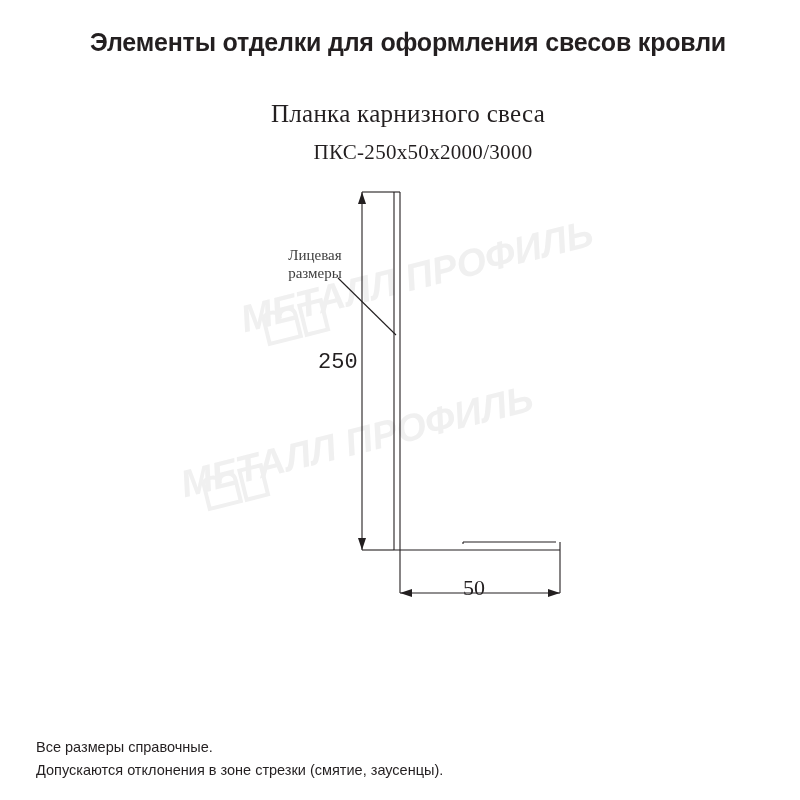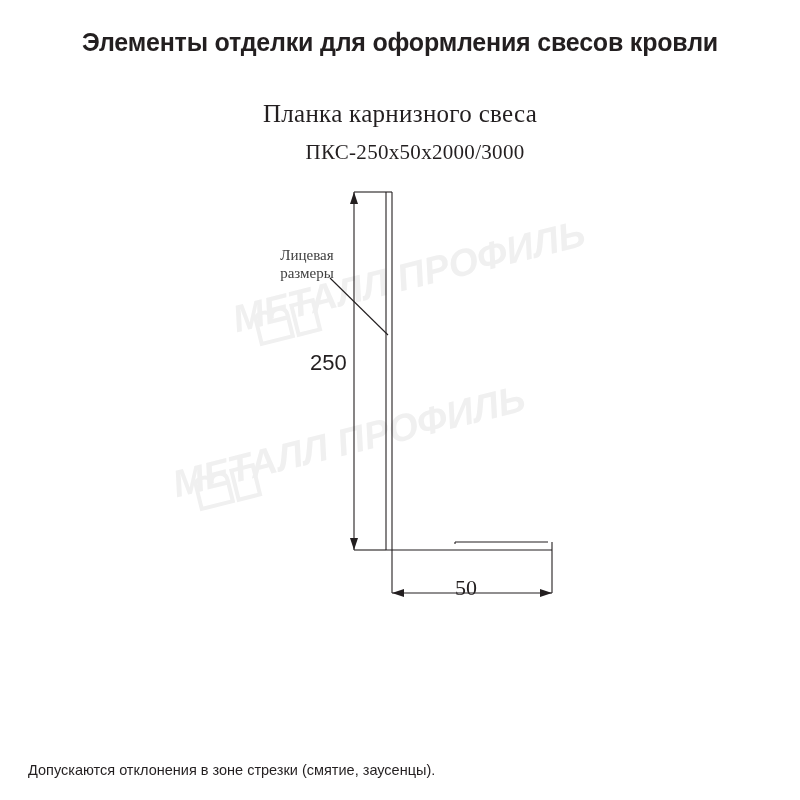--- a/index.html
+++ b/index.html
@@ -11,21 +11,21 @@
     height: 800px;
     background: #ffffff;
     font-family: "Liberation Sans", sans-serif;
     color: #231f20;
     position: relative;
     overflow: hidden;
   }
 
   .page {
     position: absolute;
-    left: 0; top: 0;
+    left: 8px; top: 0;
     width: 792px;
     height: 800px;
   }
 
   .title {
     position: absolute;
     left: 0;
     top: 28px;
     width: 800px;
     text-align: center;
@@ -101,21 +101,21 @@
     line-height: 18px;
     font-family: "Liberation Serif", serif;
     color: #404040;
   }
 
   .dim-250 {
     position: absolute;
     left: 310px;
     top: 350px;
     font-size: 22px;
-    font-family: Liberation Sans, sans-serif;
+    font-family: Liberation Mono, monospace;
   }
 
   .dim-50 {
     position: absolute;
     left: 455px;
     top: 575px;
     font-size: 22px;
     font-family: "Liberation Serif", serif;
     text-align: center;
   }
@@ -186,16 +186,17 @@
 
   <div class="label-face">
     <span>Лицевая</span><br>
     <span>размеры</span>
   </div>
 
   <div class="dim-250">250</div>
   <div class="dim-50">50</div>
 
   <div class="footer">
+    <div>Все размеры справочные.</div>
     <div>Допускаются отклонения в зоне стрезки (смятие, заусенцы).</div>
   </div>
 
 </div>
 
 </body></html>

